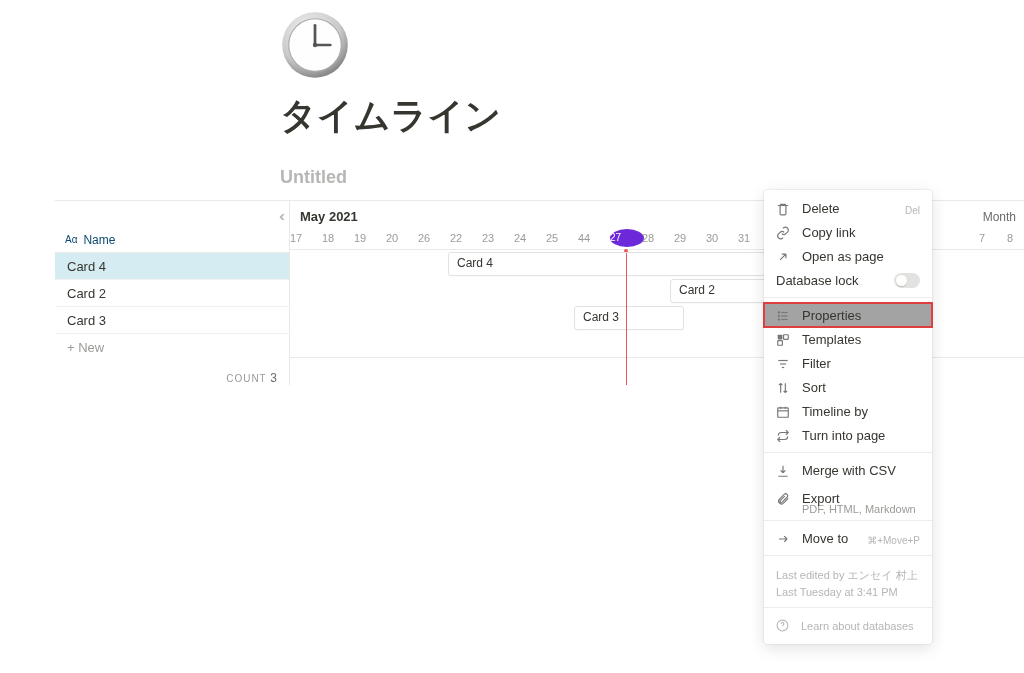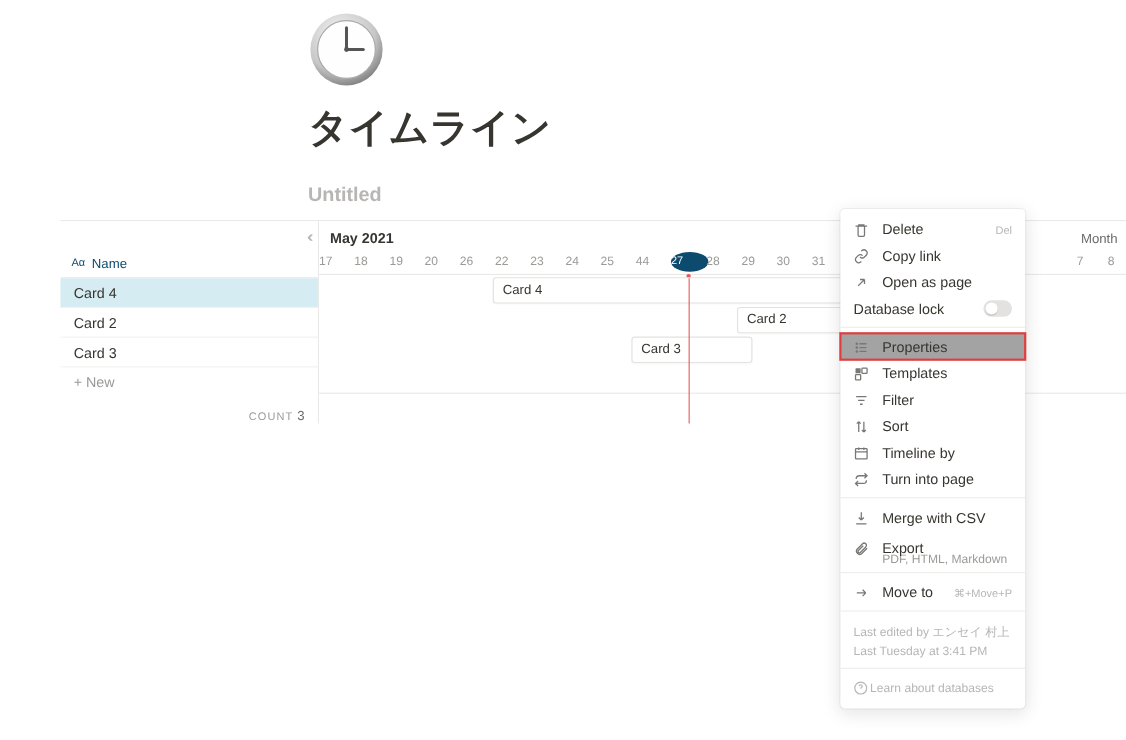--- a/index.html
+++ b/index.html
@@ -107,21 +107,21 @@
     align-items: center;
   }
   .day-cell {
     width: 32px;
     text-align: left;
     font-size: 11px;
     color: #9b9a97;
     position: relative;
   }
   .day-cell.today .badge {
-    background: #0c4a6e;
+    background: #6d28d9;
     color: #fff;
     border-radius: 50%;
     width: 34px;
     height: 18px;
     line-height: 18px;
     display: inline-block;
     font-size: 10px;
   }
   .today-dot {
     width:4px;height:4px;border-radius:50%;background:#eb5757;
@@ -215,21 +215,21 @@
   .menu-footer {
     padding: 6px 12px 2px;
     font-size: 11px;
     color: #b7b6b4;
     line-height: 1.5;
   }
   .menu-learn {
     padding: 6px 12px;
     font-size: 11px;
     color: #b7b6b4;
-    display:flex;align-items:center;gap:2px;
+    display:flex;align-items:center;gap:12px;
   }
   .toggle {
     width: 26px;
     height: 15px;
     background: #e3e2e0;
     border-radius: 8px;
     position: relative;
     margin-left: auto;
   }
   .toggle::after {

